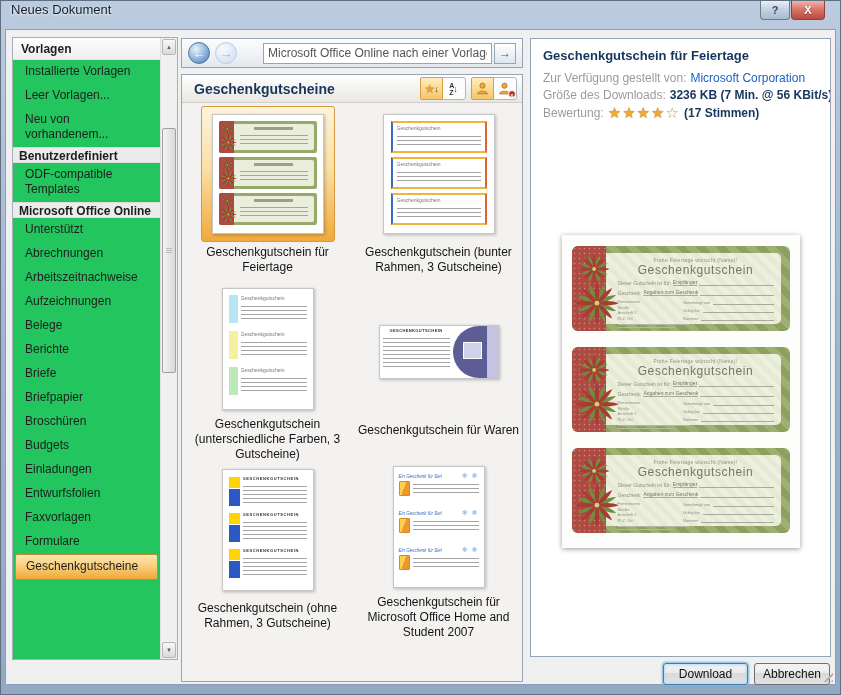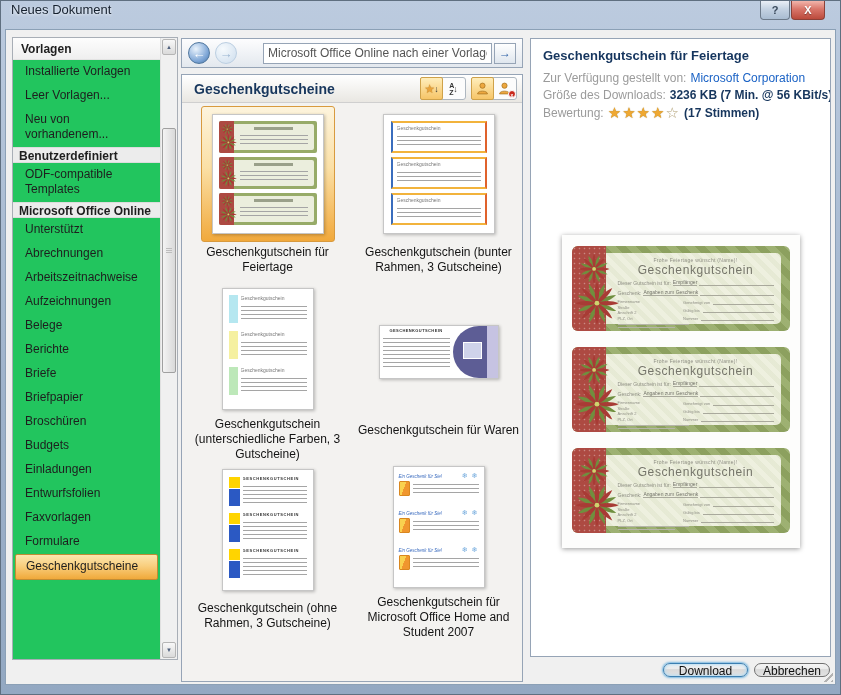--- a/index.html
+++ b/index.html
@@ -135,21 +135,21 @@
   .c-cols { display:flex; font-size:4px; color:#8f8f85; margin-top:1px; }
   .c-addr { width:42%; line-height:5.5px; }
   .c-addr span { display:block; }
   .c-fields { flex:1; display:flex; flex-direction:column; gap:3px; padding-top:1px; }
   .c-frow { display:flex; gap:3px; align-items:flex-end; }
   .c-foot { margin-top:3px; width:46%; }
   .fbar { height:1px; background:#b5b5a8; margin-bottom:2px; }
   .fbar.short { width:80%; }
 
   
-  .btn { position:absolute; height:14px; border:1px solid #707070; border-radius:9px; background:linear-gradient(#f4f4f4,#ebebeb 45%,#d9d9d9 46%,#e3e3e3); font-family:"Liberation Sans",sans-serif; font-size:12px; color:#111; }
+  .btn { position:absolute; height:22px; border:1px solid #707070; border-radius:3px; background:linear-gradient(#f4f4f4,#ebebeb 45%,#d9d9d9 46%,#e3e3e3); font-family:"Liberation Sans",sans-serif; font-size:12px; color:#111; }
   .btn.focused { border-color:#3c7fb1; box-shadow:0 0 2px 1px #7ab8e0, inset 0 0 3px 1px #b7dcf2; }
   .btn-download { left:657px; top:633px; width:85px; }
   .btn-cancel { left:748px; top:633px; width:76px; }
   .grip { position:absolute; right:2px; bottom:2px; width:13px; height:13px; background:repeating-linear-gradient(135deg,transparent 0 3px,#b3b3b3 3px 4.5px); clip-path:polygon(100% 0,100% 100%,0 100%); }
 </style>
 </head>
 <body>
 
 <svg width="0" height="0" style="position:absolute" aria-hidden="true">
   <defs>

